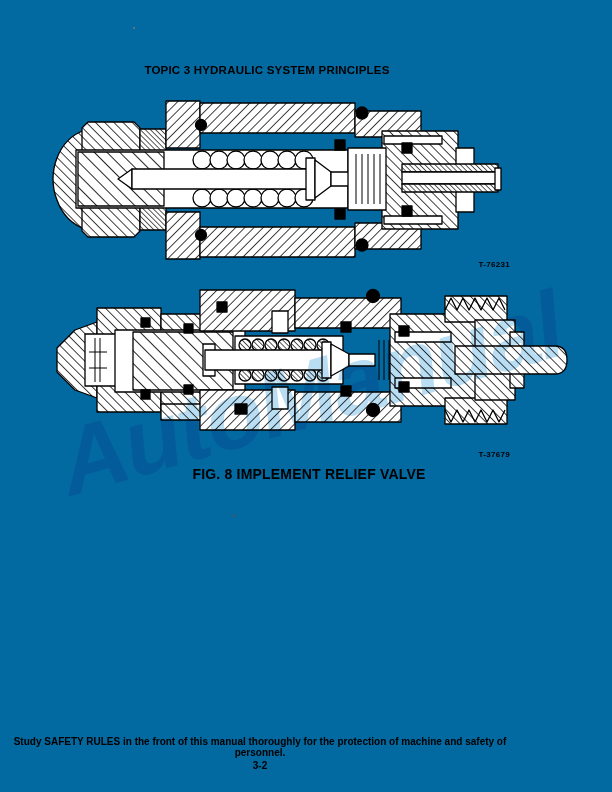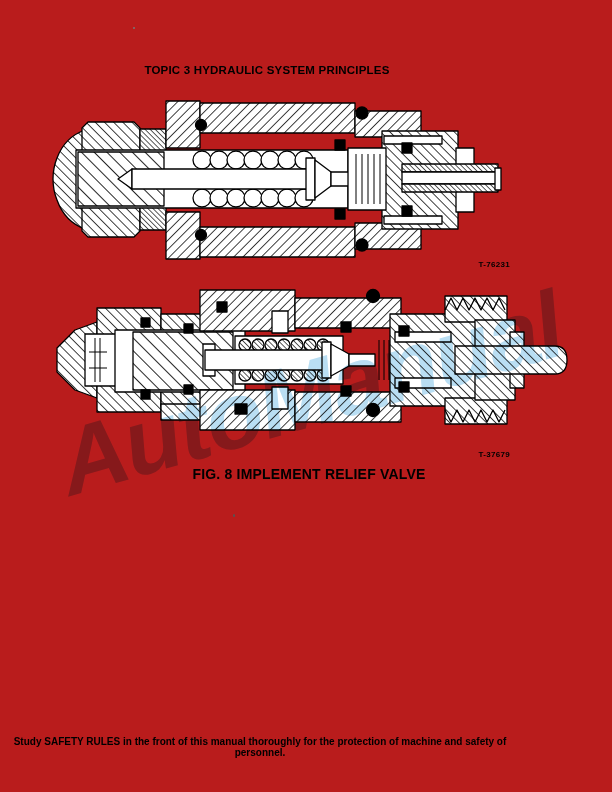--- a/index.html
+++ b/index.html
@@ -1,17 +1,17 @@
 <!DOCTYPE html>
 <html><head>
 <meta charset="utf-8">
 <style>
   html,body{margin:0;padding:0;background:#e8e8e8;}
   .page{
-    position:relative;width:612px;height:792px;background:#b91c1c;
+    position:relative;width:612px;height:792px;background:#0369a1;
     font-family:"Liberation Sans",sans-serif;color:#000;overflow:hidden;
     margin:0 auto;
   }
   .title{
     position:absolute;top:64px;left:0;width:534px;text-align:center;
     font-size:11.5px;font-weight:700;letter-spacing:.2px;
   }
   .diagram{position:absolute;}
   .d1{left:52px;top:98px;}
   .d2{left:55px;top:286px;}
@@ -247,18 +247,19 @@
     </g>
   </svg>
   <div class="ref ref2">T-37679</div>
 
   <div class="caption">FIG. 8 IMPLEMENT RELIEF VALVE</div>
 
   <div class="watermark">AutoManual</div>
 
   <div class="footer">
     <div>Study SAFETY RULES in the front of this manual thoroughly for the protection of machine and safety of personnel.</div>
+    <div class="pagenum">3-2</div>
   </div>
 
   <div class="speck speck1"></div>
   <div class="speck speck2"></div>
 
 </div>
 
 </body></html>

